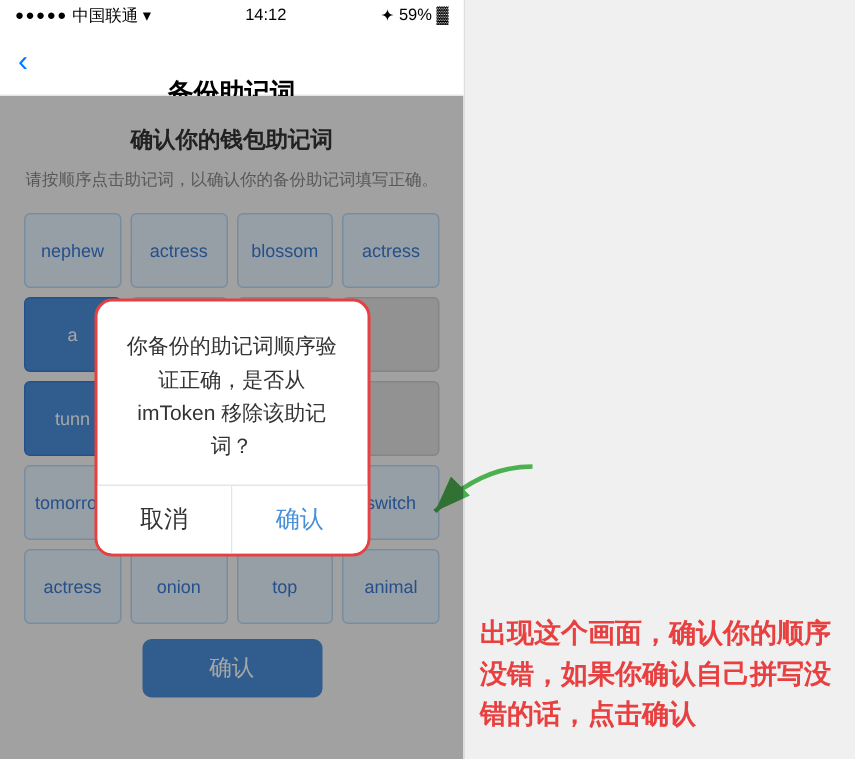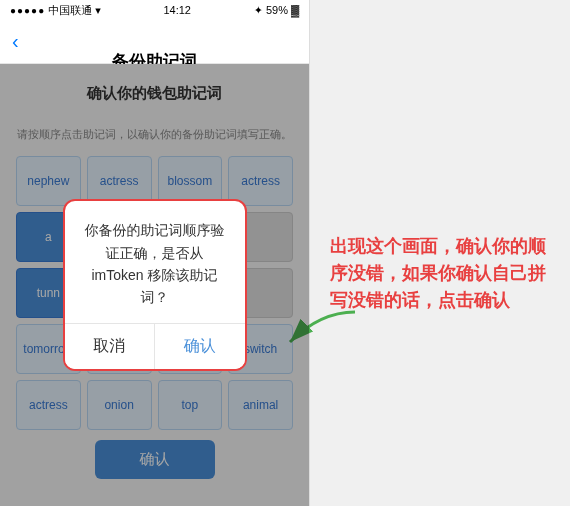--- a/index.html
+++ b/index.html
@@ -68,21 +68,21 @@
       height: calc(506px - 64px);
       overflow: hidden;
       position: relative;
     }
 
     .page-heading {
       text-align: center;
       font-size: 15px;
       font-weight: 600;
       color: #333;
-      margin-bottom: 24px;
+      margin-bottom: 10px;
     }
     .page-desc {
       text-align: center;
       font-size: 11px;
       color: #888;
       margin-bottom: 14px;
       line-height: 1.4;
     }
 
     
@@ -173,26 +173,26 @@
       border-right: 1px solid #e5e5e5;
     }
     .dialog-btn.ok {
       color: #4a90d9;
       font-weight: 500;
     }
 
     
     .annotation-panel {
       flex: 1;
-      padding: 16px 20px;
+      padding: 16px 10px;
       position: relative;
       display: flex;
       flex-direction: column;
       align-items: flex-start;
-      justify-content: center;
+      justify-content: flex-end;
       margin-top: 41px;
     }
     .annotation-text {
       font-size: 18px;
       color: #e84040;
       font-weight: 600;
       line-height: 1.5;
       text-align: left;
     }
 

